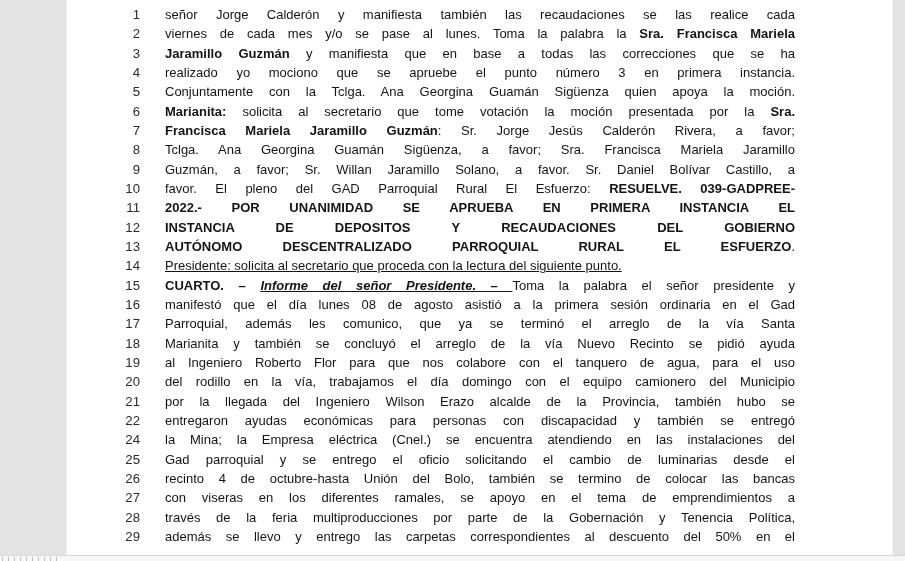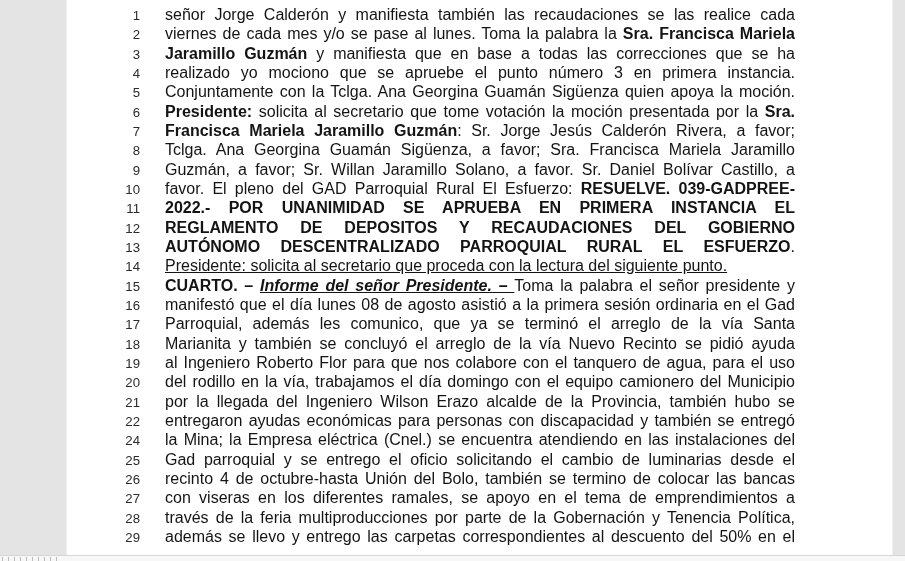--- a/index.html
+++ b/index.html
@@ -41,21 +41,21 @@
     flex: 0 0 73px;
     text-align: right;
     font-size: 13.2px;
     color: #2b2b2b;
     user-select: none;
   }
   .txt {
     margin-left: 25px;
     width: 630px;
     flex: 0 0 630px;
-    font-size: 16px;
+    font-size: 13px;
     color: #141414;
     text-align: justify;
     text-align-last: justify;
     height: 19.34px;
     overflow: hidden;
   }
   .txt.no-stretch { text-align: left; text-align-last: left; text-decoration: underline; }
   .txt .b { font-weight: bold; }
   .txt .i { font-style: italic; text-decoration: underline; }
   .statusbar {
@@ -99,21 +99,21 @@
         <div class="row">
           <span class="num">4</span>
           <div class="txt"><span class="">realizado yo mociono que se apruebe el punto número 3 en primera instancia.</span></div>
         </div>
         <div class="row">
           <span class="num">5</span>
           <div class="txt"><span class="">Conjuntamente con la Tclga. Ana Georgina Guamán Sigüenza quien apoya la moción.</span></div>
         </div>
         <div class="row">
           <span class="num">6</span>
-          <div class="txt"><span class="b ">Presidente:</span><span class=""> solicita al secretario que tome votación la moción presentada por la </span><span class="b ">Sra.</span></div>
+          <div class="txt"><span class="b ">Marianita:</span><span class=""> solicita al secretario que tome votación la moción presentada por la </span><span class="b ">Sra.</span></div>
         </div>
         <div class="row">
           <span class="num">7</span>
           <div class="txt"><span class="b ">Francisca Mariela Jaramillo Guzmán</span><span class="">: Sr. Jorge Jesús Calderón Rivera, a favor;</span></div>
         </div>
         <div class="row">
           <span class="num">8</span>
           <div class="txt"><span class="">Tclga. Ana Georgina Guamán Sigüenza, a favor; Sra. Francisca Mariela Jaramillo</span></div>
         </div>
         <div class="row">
@@ -123,21 +123,21 @@
         <div class="row">
           <span class="num">10</span>
           <div class="txt"><span class="">favor. El pleno del GAD Parroquial Rural El Esfuerzo: </span><span class="b ">RESUELVE. 039-GADPREE-</span></div>
         </div>
         <div class="row">
           <span class="num">11</span>
           <div class="txt"><span class="b ">2022.- POR UNANIMIDAD SE APRUEBA EN PRIMERA INSTANCIA EL</span></div>
         </div>
         <div class="row">
           <span class="num">12</span>
-          <div class="txt"><span class="b ">REGLAMENTO DE DEPOSITOS Y RECAUDACIONES DEL GOBIERNO</span></div>
+          <div class="txt"><span class="b ">INSTANCIA DE DEPOSITOS Y RECAUDACIONES DEL GOBIERNO</span></div>
         </div>
         <div class="row">
           <span class="num">13</span>
           <div class="txt"><span class="b ">AUTÓNOMO DESCENTRALIZADO PARROQUIAL RURAL EL ESFUERZO</span><span class="">.</span></div>
         </div>
         <div class="row">
           <span class="num">14</span>
           <div class="txt no-stretch"><span class="">Presidente: solicita al secretario que proceda con la lectura del siguiente punto.</span></div>
         </div>
         <div class="row">

